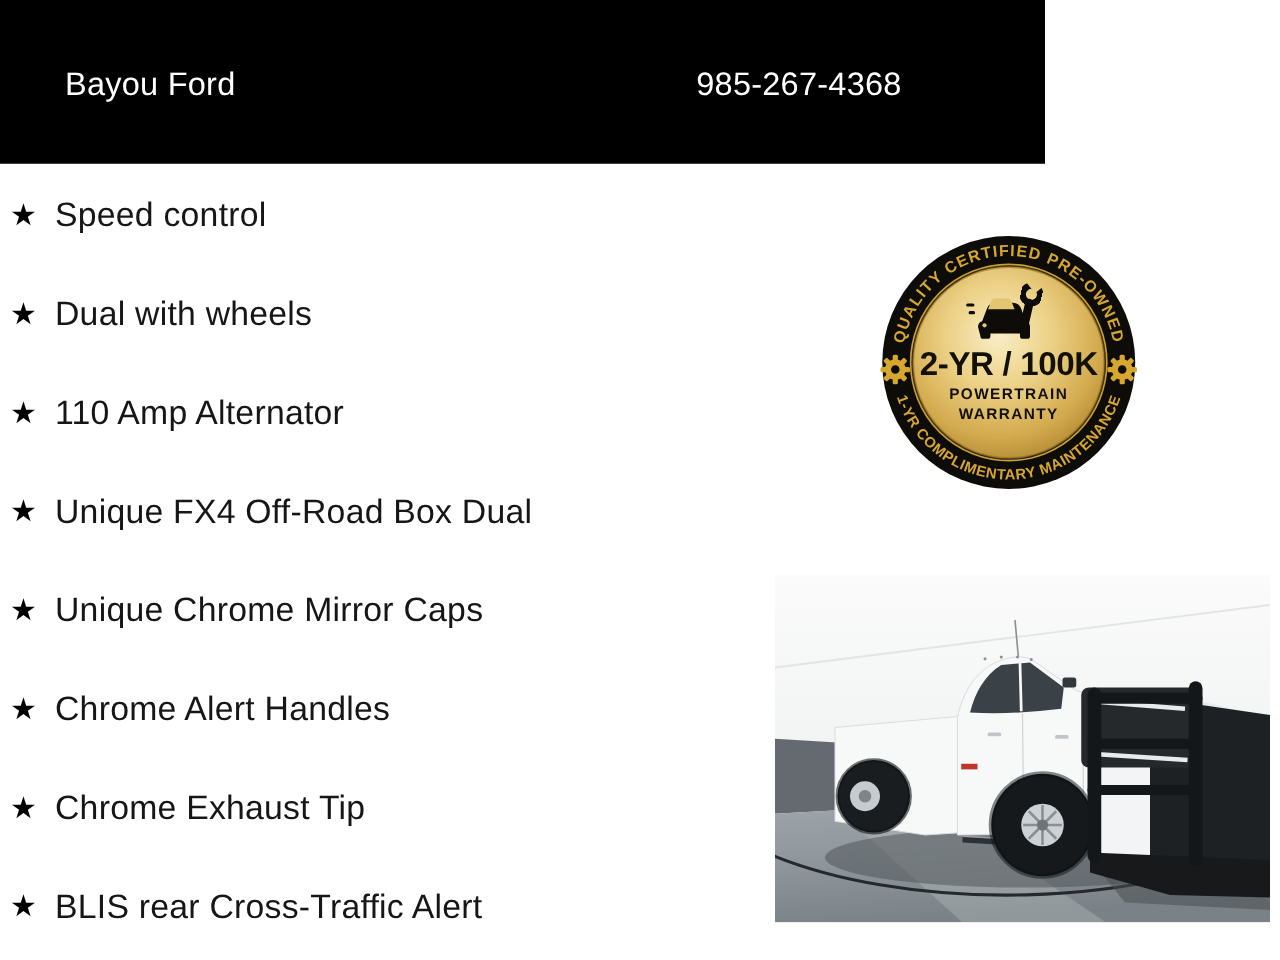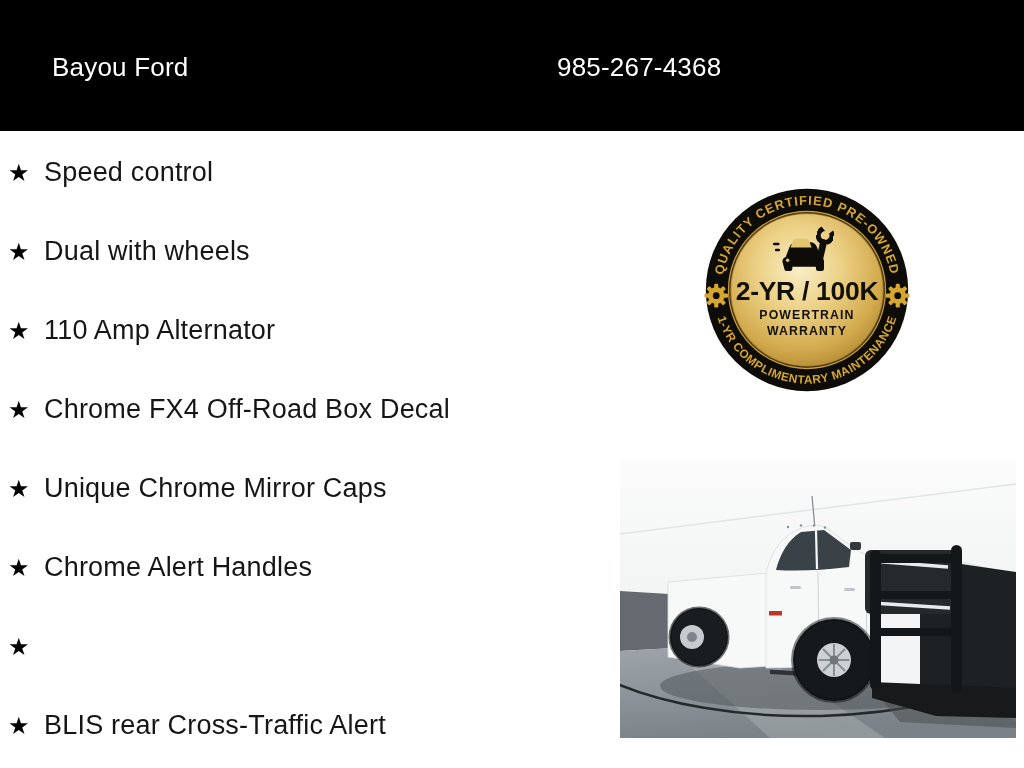--- a/index.html
+++ b/index.html
@@ -3,21 +3,21 @@
 <meta charset="utf-8">
 <style>
   html,body { margin:0; padding:0; }
   body {
     width:1024px; height:768px; position:relative; overflow:hidden;
     background:#ffffff;
     font-family:"Liberation Sans", sans-serif;
   }
   
   .header {
-    position:absolute; left:0; top:0; width:1024px; height:131px;
+    position:absolute; left:0; top:0; width:836px; height:131px;
     background:#000000;
   }
   .dealer-name {
     position:absolute; left:52px; top:52px;
     font-size:26px; color:#ffffff; letter-spacing:0.2px; white-space:nowrap;
   }
   .phone {
     position:absolute; left:557px; top:52px;
     font-size:26px; color:#ffffff; letter-spacing:0.2px; white-space:nowrap;
   }
@@ -78,32 +78,33 @@
   <li class="feature">
     <span class="star">★</span>
     <span class="feature-label">Dual with wheels</span>
   </li>
   <li class="feature">
     <span class="star">★</span>
     <span class="feature-label">110 Amp Alternator</span>
   </li>
   <li class="feature">
     <span class="star">★</span>
-    <span class="feature-label">Chrome FX4 Off-Road Box Decal</span>
+    <span class="feature-label">Unique FX4 Off-Road Box Dual</span>
   </li>
   <li class="feature">
     <span class="star">★</span>
     <span class="feature-label">Unique Chrome Mirror Caps</span>
   </li>
   <li class="feature">
     <span class="star">★</span>
     <span class="feature-label">Chrome Alert Handles</span>
   </li>
   <li class="feature">
     <span class="star">★</span>
+    <span class="feature-label">Chrome Exhaust Tip</span>
   </li>
   <li class="feature">
     <span class="star">★</span>
     <span class="feature-label">BLIS rear Cross-Traffic Alert</span>
   </li>
 </ul>
 
 <div class="badge">
   <svg width="208" height="208" viewBox="0 0 220 220">
     <defs>

